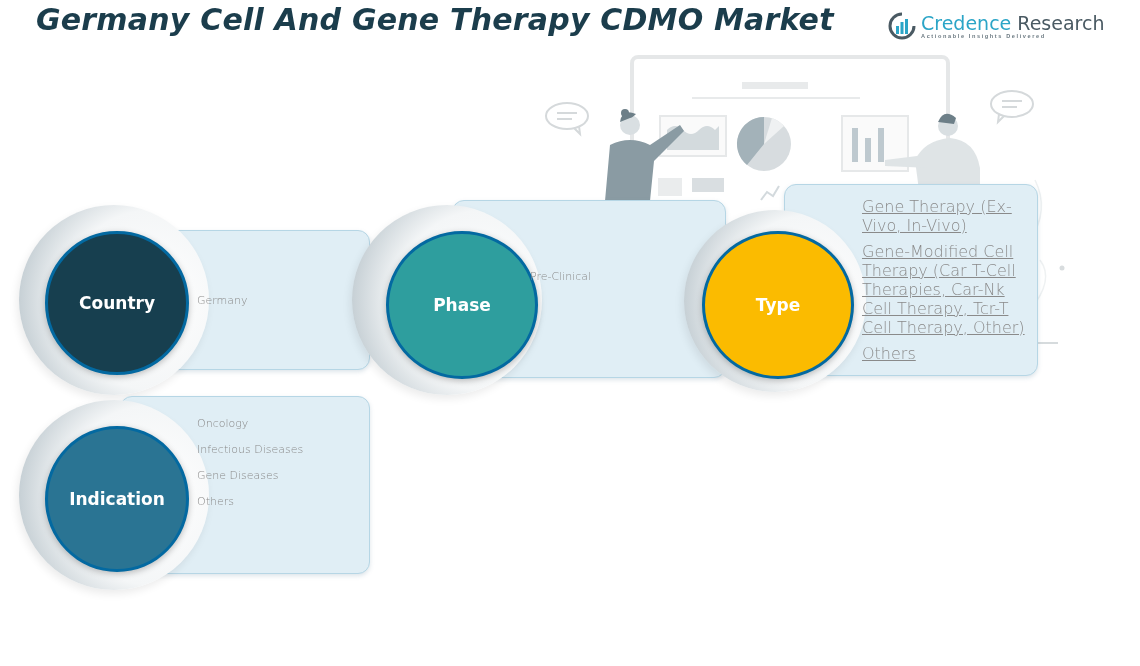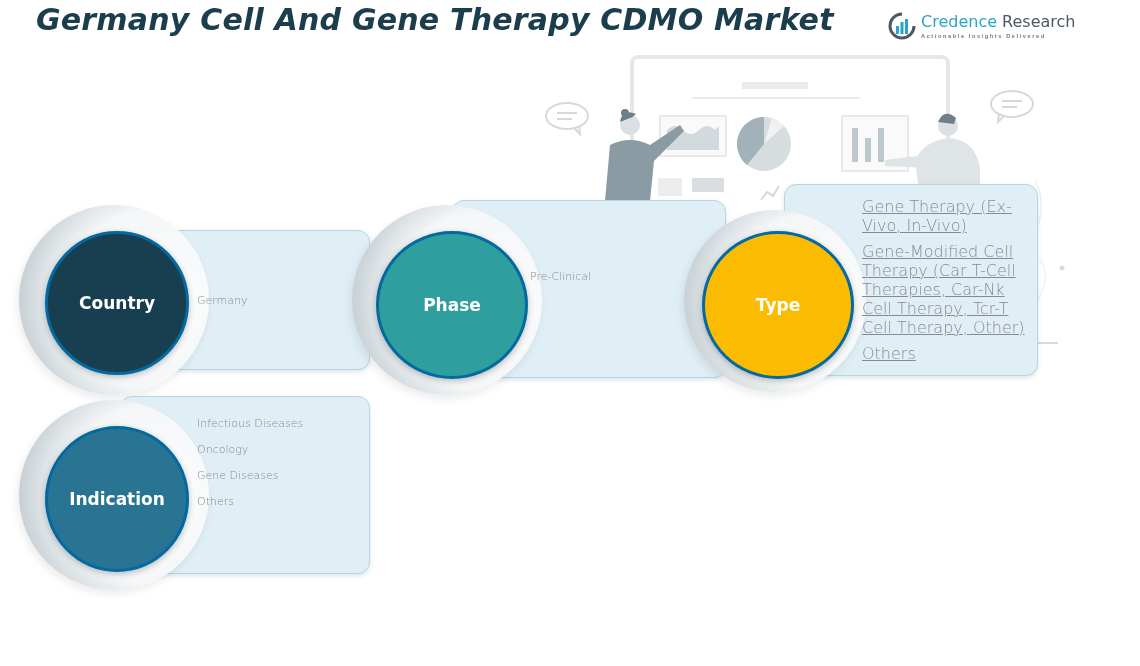--- a/index.html
+++ b/index.html
@@ -10,21 +10,21 @@
   }
   .title {
     position:absolute; left:36px; top:2px;
     font-family:"DejaVu Sans", sans-serif;
     font-size:30px; font-weight:bold; font-style:italic;
     color:#1b3d4c; letter-spacing:0.2px; white-space:nowrap;
   }
   .logo { position:absolute; left:888px; top:12px; width:190px; height:30px; }
   .logo-mark { position:absolute; left:0; top:0; width:28px; height:28px; }
   .logo-name {
-    position:absolute; left:33px; top:0px; font-size:16px; white-space:nowrap;
+    position:absolute; left:33px; top:0px; font-size:19px; white-space:nowrap;
     font-family:"DejaVu Sans", sans-serif;
   }
   .logo-name .c1 { color:#2ba5c7; }
   .logo-name .c2 { color:#4a5a63; }
   .logo-tag {
     position:absolute; left:33px; top:21px; font-size:5.6px; font-weight:bold;
     letter-spacing:1.6px; color:#6c7a82; white-space:nowrap;
   }
   .illus { position:absolute; left:530px; top:50px; width:550px; height:320px; }
 
@@ -123,21 +123,21 @@
 <div class="ring" style="left:19px; top:205px; width:190px; height:190px;"></div>
 <div class="circle" style="left:45px; top:231px; width:138px; height:138px; background:#173f4f;">
   <span>Country</span>
 </div>
 <div class="items" style="left:197px; top:291px; width:160px;">
   <div class="it">Germany</div>
 </div>
 
 <div class="panel" style="left:452px; top:200px; width:272px; height:176px;"></div>
 <div class="ring" style="left:352px; top:205px; width:190px; height:190px;"></div>
-<div class="circle" style="left:376px; top:231px; width:146px; height:142px; background:#2e9e9e;">
+<div class="circle" style="left:386px; top:231px; width:146px; height:142px; background:#2e9e9e;">
   <span>Phase</span>
 </div>
 <div class="items" style="left:530px; top:267px; width:180px;">
   <div class="it">Pre-Clinical</div>
 </div>
 
 <div class="panel" style="left:784px; top:184px; width:252px; height:190px;"></div>
 <div class="ring" style="left:684px; top:210px; width:182px; height:182px;"></div>
 <div class="circle" style="left:702px; top:231px; width:146px; height:142px; background:#fbbb00;">
   <span>Type</span>
@@ -147,17 +147,17 @@
   <div class="it">Gene-Modified Cell Therapy (Car T-Cell Therapies, Car-Nk Cell Therapy, Tcr-T Cell Therapy, Other)</div>
   <div class="it">Others</div>
 </div>
 
 <div class="panel" style="left:120px; top:396px; width:248px; height:176px;"></div>
 <div class="ring" style="left:19px; top:400px; width:190px; height:190px;"></div>
 <div class="circle" style="left:45px; top:426px; width:138px; height:140px; background:#2a7493;">
   <span>Indication</span>
 </div>
 <div class="items" style="left:197px; top:414px; width:160px;">
+  <div class="it">Oncology</div>
   <div class="it">Infectious Diseases</div>
-  <div class="it">Oncology</div>
   <div class="it">Gene Diseases</div>
   <div class="it">Others</div>
 </div>
 
 </body></html>

